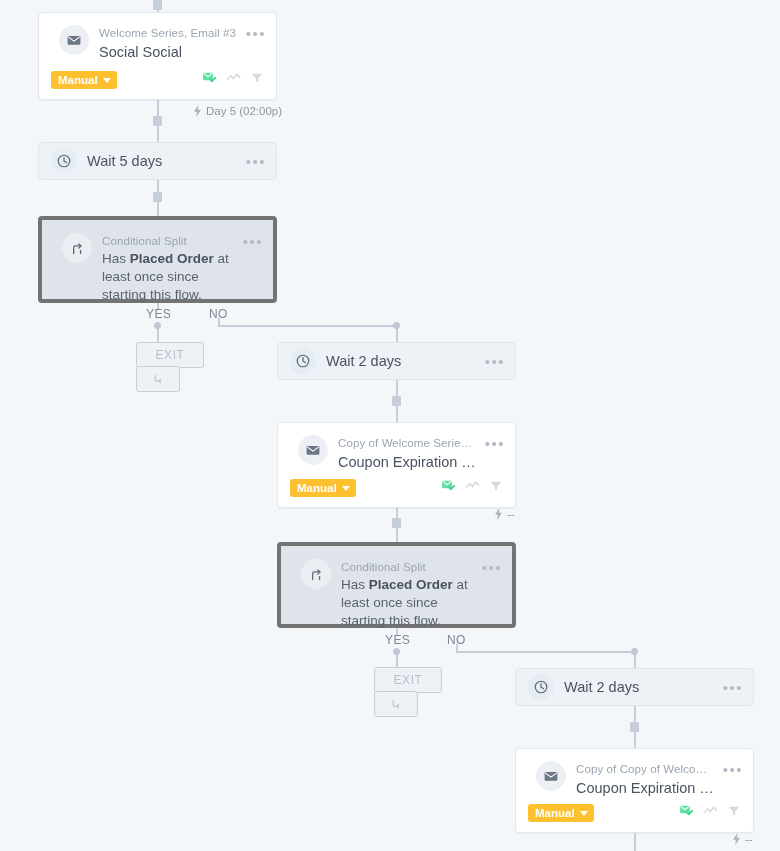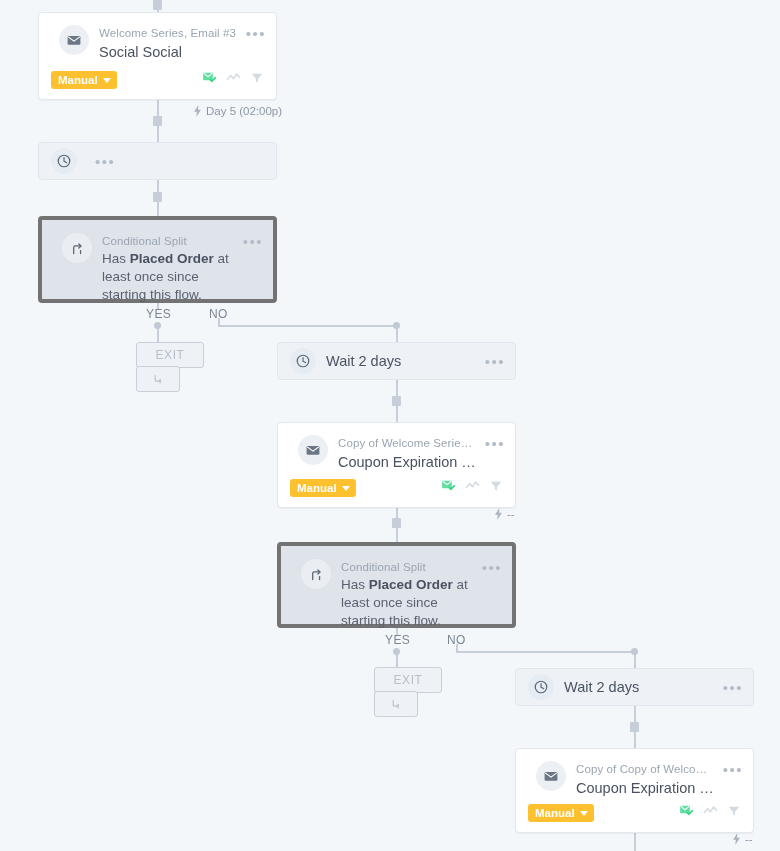--- a/index.html
+++ b/index.html
@@ -323,20 +323,21 @@
   </div>
 
   <div class="node node-wait" style="left:38px; top:142px; width:239px; height:38px;">
     <div class="wait-row">
       <span class="icon-circle" style="width:26px;height:26px;">
         <svg width="16" height="16" viewBox="0 0 20 20" aria-hidden="true">
           <circle cx="10" cy="10" r="7.2" fill="none" stroke="#5c6675" stroke-width="1.5"></circle>
           <path d="M10 5.8 V10.2 L13.2 12" fill="none" stroke="#5c6675" stroke-width="1.5" stroke-linecap="round" stroke-linejoin="round"></path>
         </svg>
       </span>
+      <span class="title" style="flex:1 1 auto;">Wait 5 days</span>
       <span class="dots" style="padding-top:0;">•••</span>
     </div>
   </div>
 
   <div class="node node-split" style="left:38px; top:216px; width:239px; height:87px;">
     <div class="card-top" style="padding-top:13px;">
       <span class="icon-circle">
         <svg width="17" height="17" viewBox="0 0 20 20" aria-hidden="true">
           <path d="M5.5 16 V9 A2 2 0 0 1 7.5 7 H13.5" fill="none" stroke="#5c6675" stroke-width="1.5" stroke-linecap="round" stroke-linejoin="round"></path>
           <path d="M11.6 4.6 L14.2 7 L11.6 9.4" fill="none" stroke="#5c6675" stroke-width="1.5" stroke-linecap="round" stroke-linejoin="round"></path>

